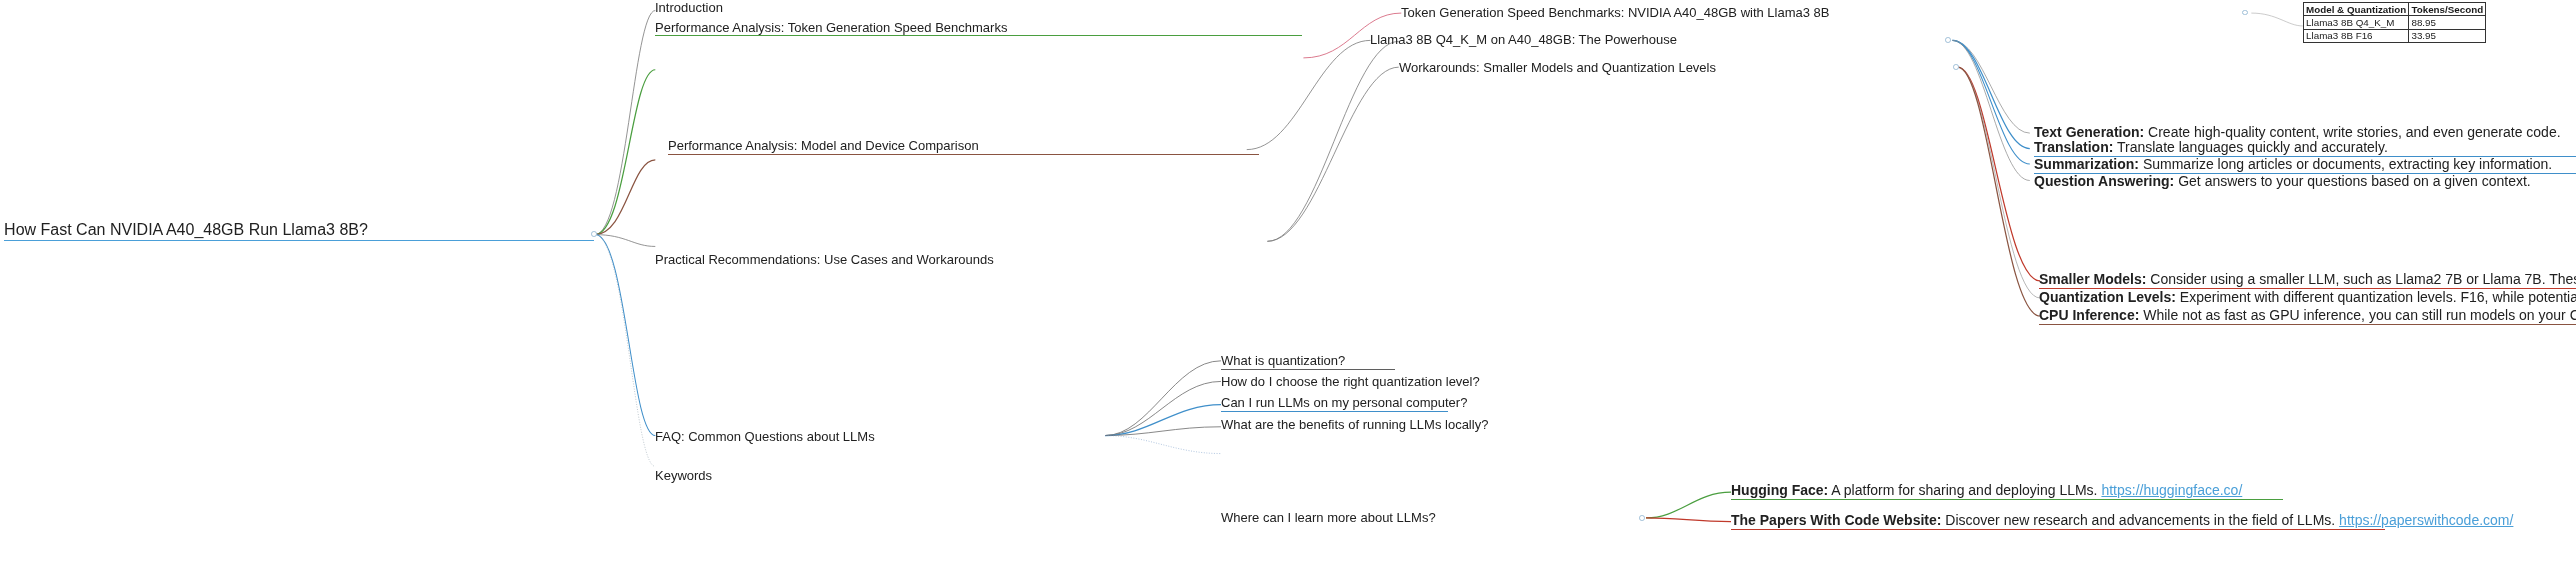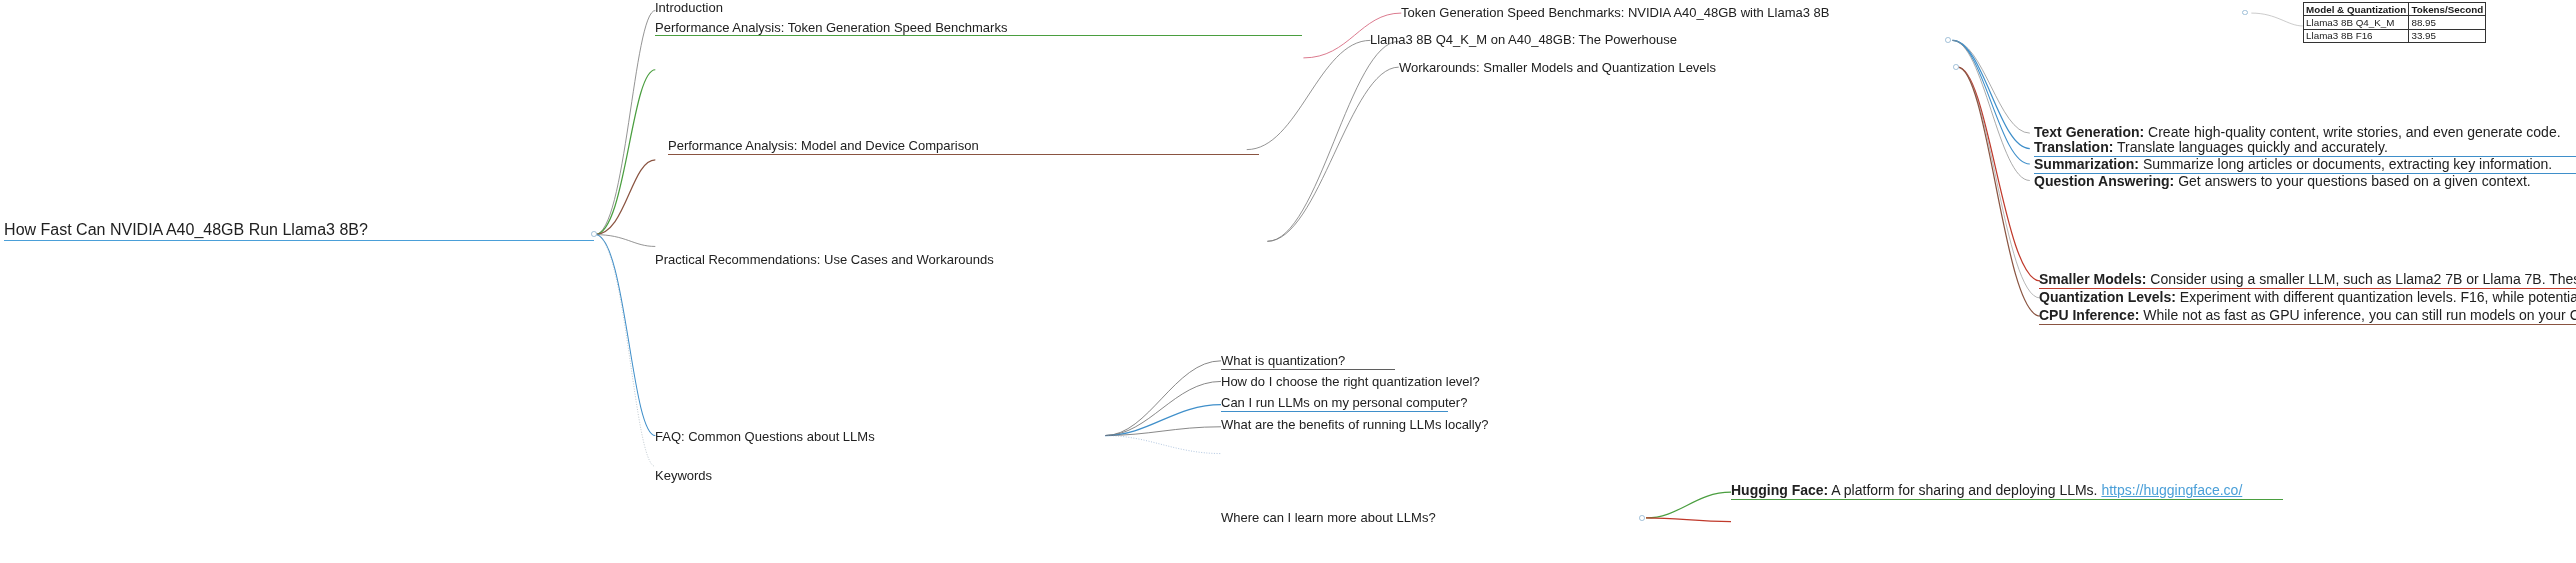--- a/index.html
+++ b/index.html
@@ -262,15 +262,19 @@
   <div class="node lvl-4" style="left:2039px; top:308px; width:761px;">
     <span class="txt"><span class="b">CPU Inference:</span><span> While not as fast as GPU inference, you can still run models on your CPU, especially for smaller models like Llama2 7B.</span></span>
     <span class="rule" style="background:#8a5441;"></span>
   </div>
 
   <div class="node lvl-4" style="left:1731px; top:483px; width:552px;">
     <span class="txt"><span class="b">Hugging Face:</span><span> A platform for sharing and deploying LLMs. </span><a class="lnk" href="#">https://huggingface.co/</a></span>
     <span class="rule" style="background:#4a9e3f;"></span>
   </div>
 
+  <div class="node lvl-4" style="left:1731px; top:513px; width:654px;">
+    <span class="txt"><span class="b">The Papers With Code Website:</span><span> Discover new research and advancements in the field of LLMs. </span><a class="lnk" href="#">https://paperswithcode.com/</a></span>
+    <span class="rule" style="background:#c0392b;"></span>
+  </div>
 
 </div>
 
 
 </body></html>

